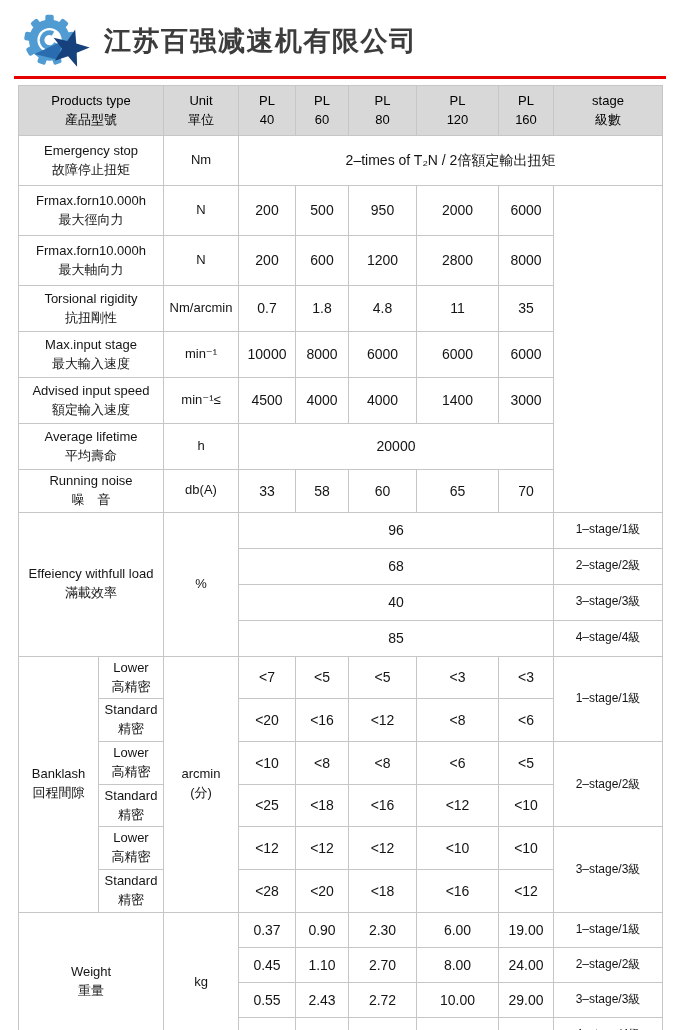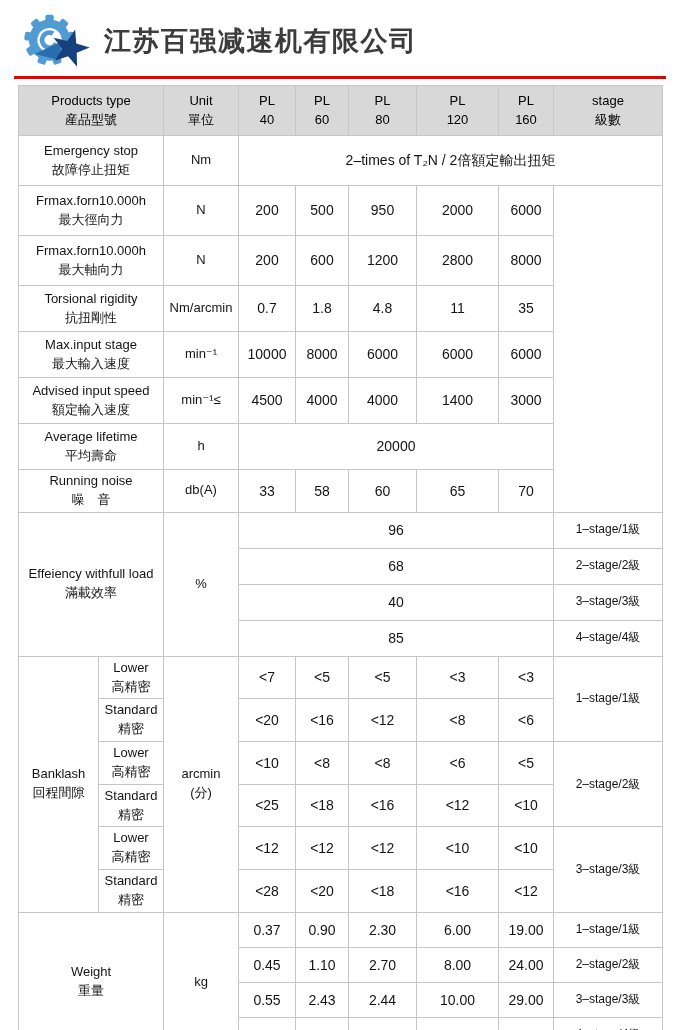--- a/index.html
+++ b/index.html
@@ -293,21 +293,21 @@
         <td class="val">0.45</td>
         <td class="val">1.10</td>
         <td class="val">2.70</td>
         <td class="val">8.00</td>
         <td class="val">24.00</td>
         <td class="stage">2–stage/2級</td>
       </tr>
       <tr class="h35">
         <td class="val">0.55</td>
         <td class="val">2.43</td>
-        <td class="val">2.44</td>
+        <td class="val">2.72</td>
         <td class="val">10.00</td>
         <td class="val">29.00</td>
         <td class="stage">3–stage/3級</td>
       </tr>
       <tr class="h35">
         <td class="val">0.66</td>
         <td class="val">1.50</td>
         <td class="val">3.60</td>
         <td class="val">12.00</td>
         <td class="val">34.00</td>

